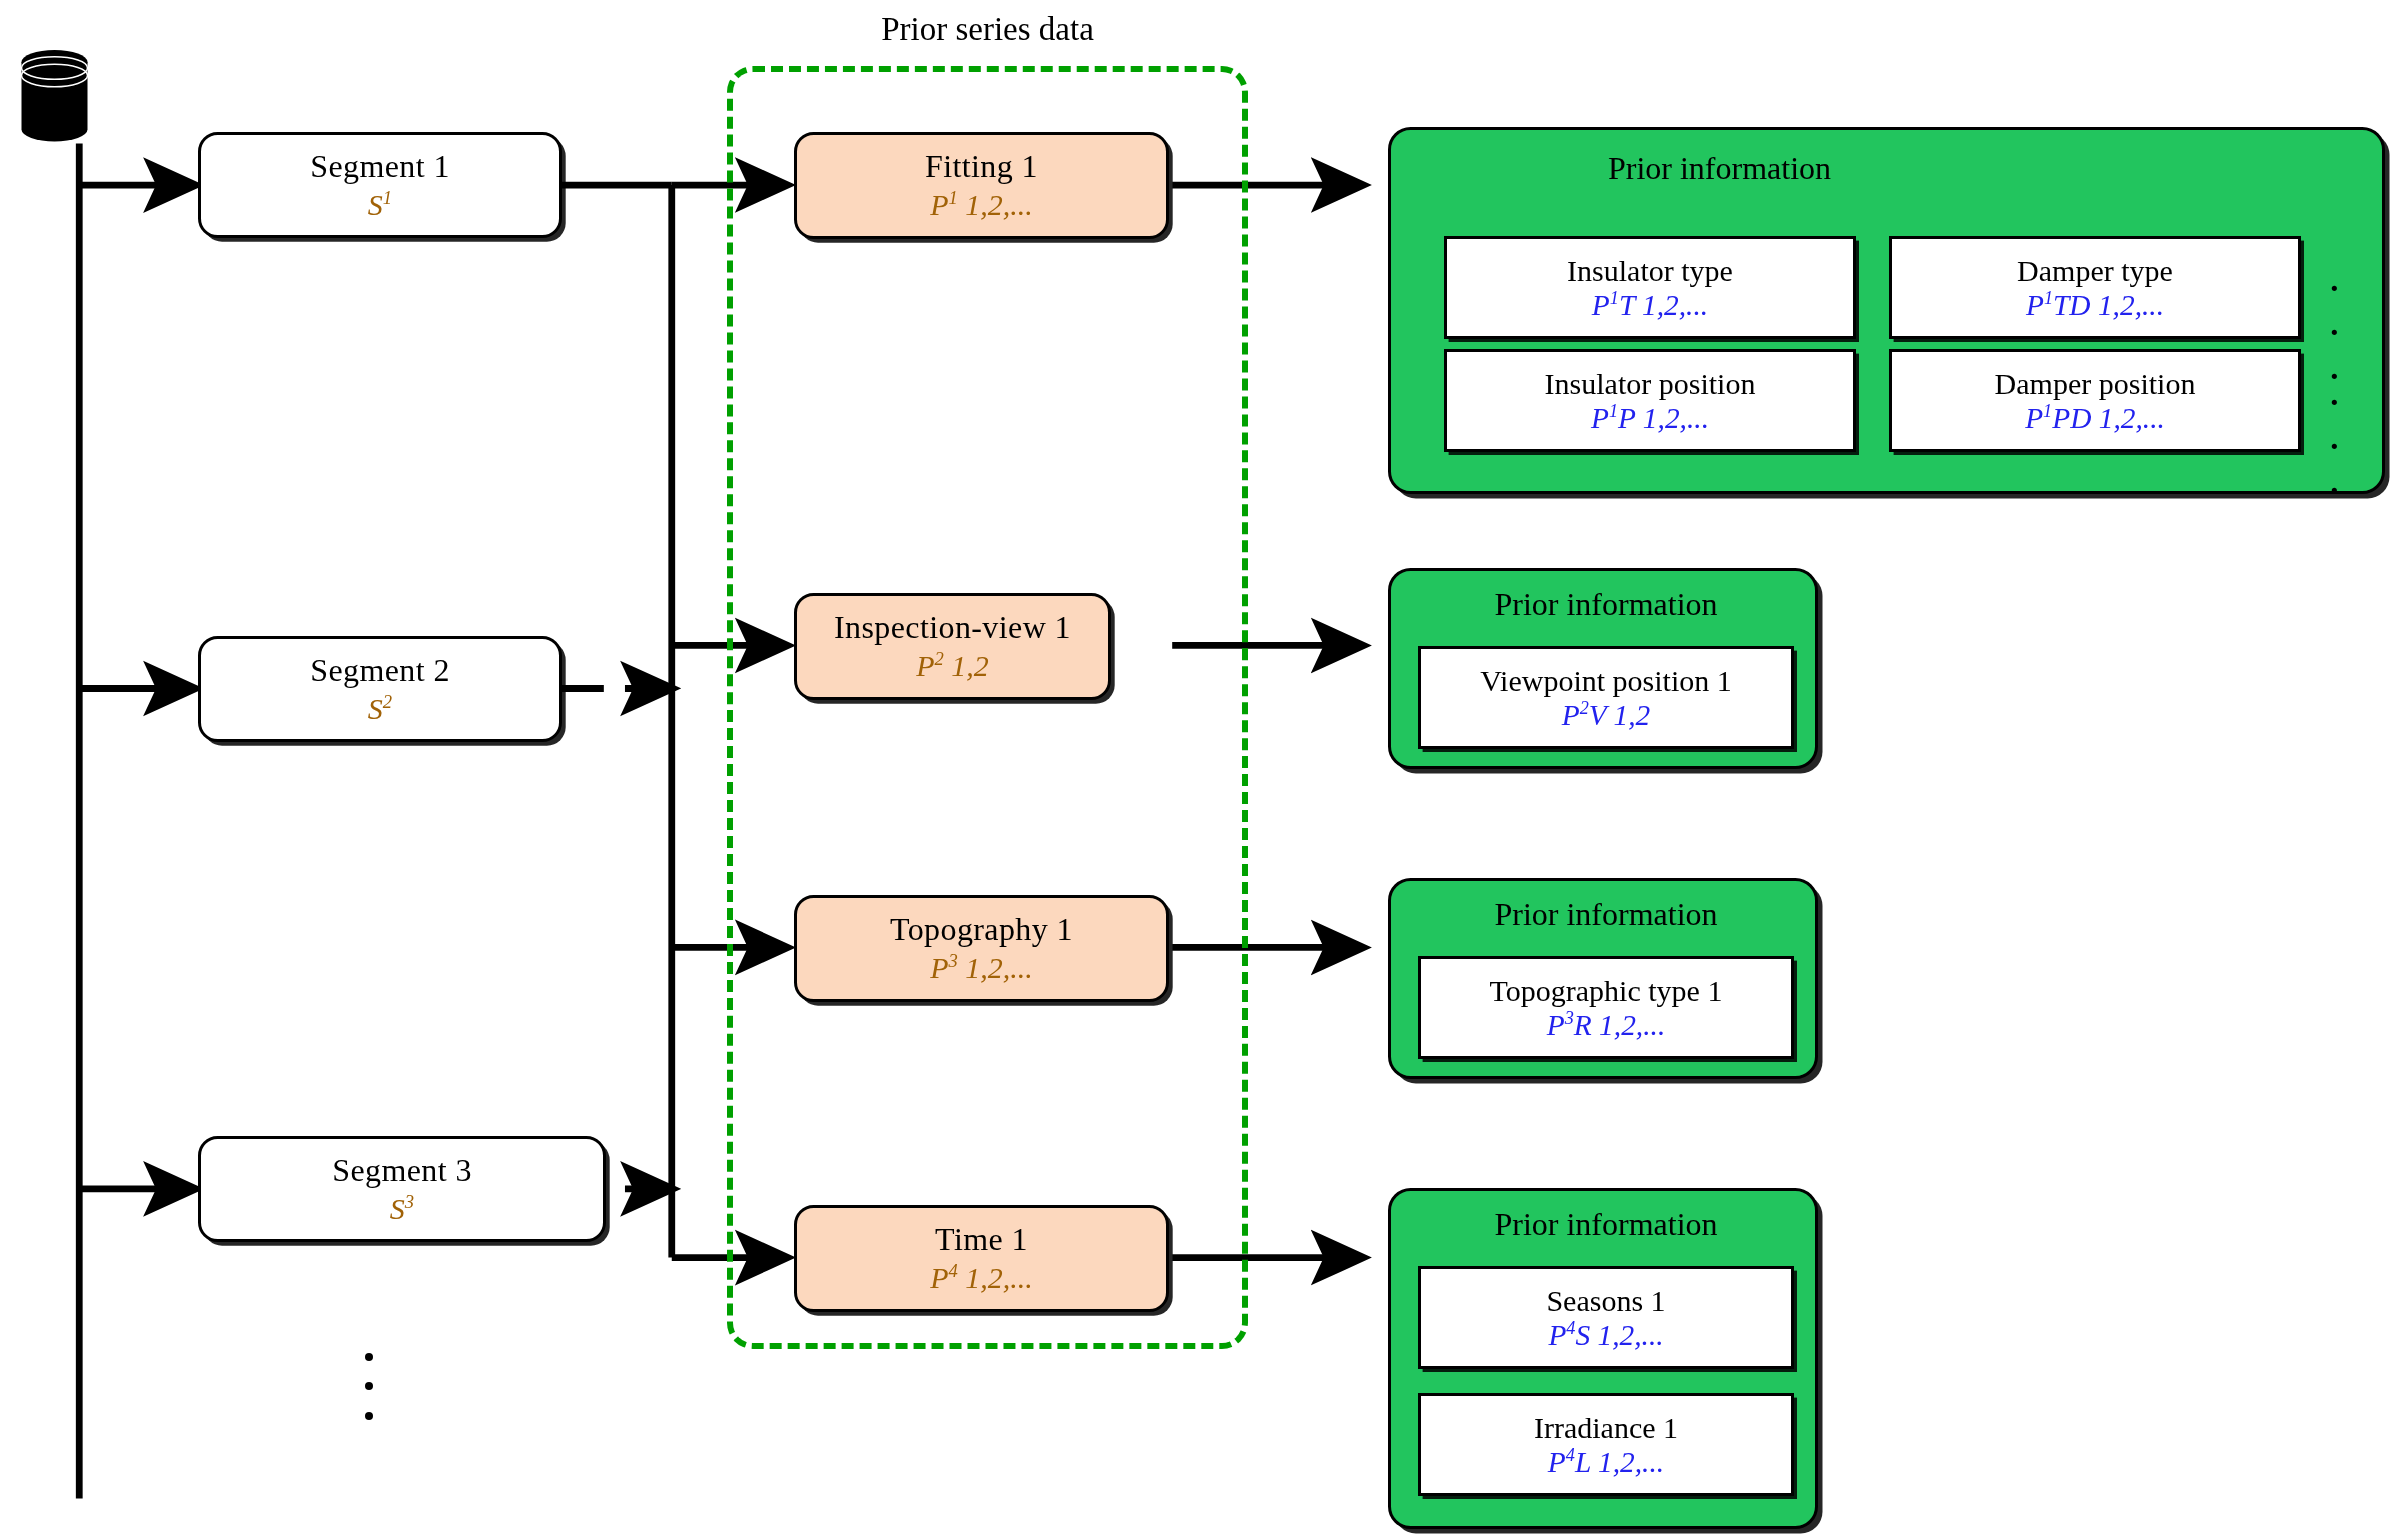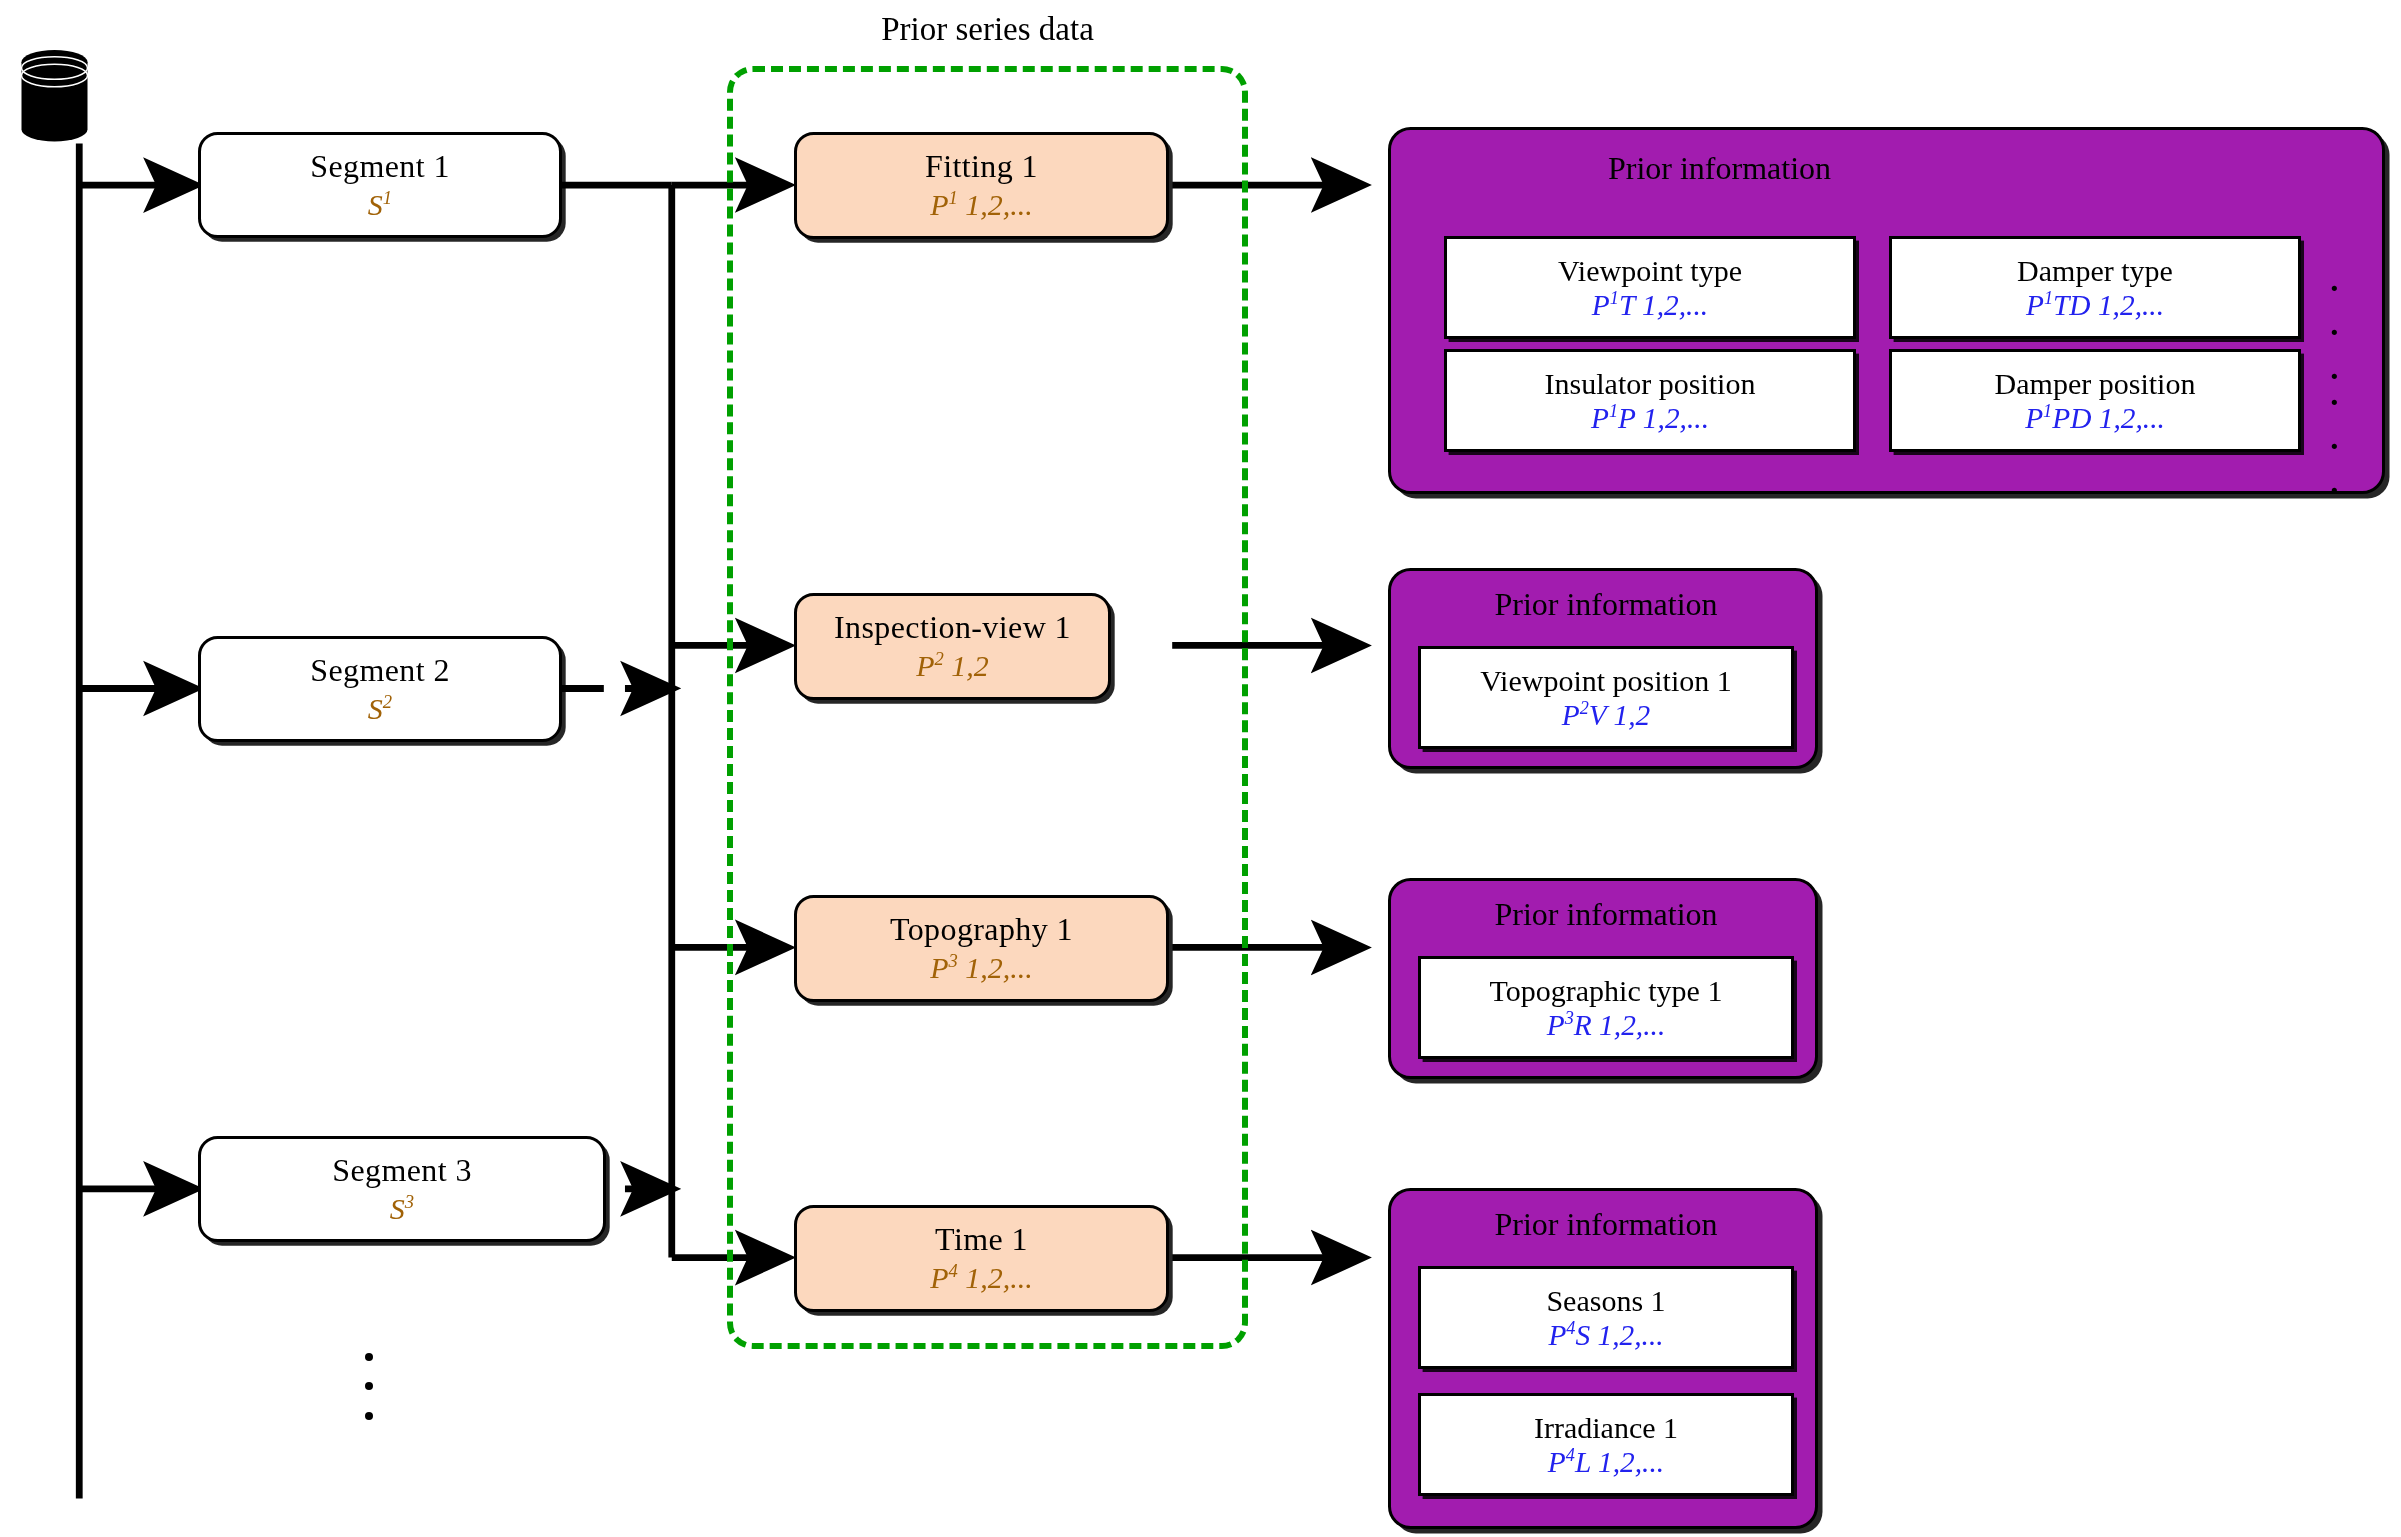--- a/index.html
+++ b/index.html
@@ -21,21 +21,21 @@
   }
   .node .t1{font-size:32px;letter-spacing:0.4px;white-space:nowrap;}
   .node .t2{font-size:30px;font-style:italic;color:#a16207;white-space:nowrap;margin-top:3px;}
   .node .t2 sup{font-size:.62em;font-style:italic;vertical-align:super;}
 
   .pink{background:#fcd8be;}
 
   
   .panel{
     position:absolute;box-sizing:border-box;
-    border:3.8px solid #000;border-radius:22.6px;background:#a21caf;
+    border:3.8px solid #000;border-radius:22.6px;background:#22c55e;
     box-shadow:5.3px 5.3px 0 -0.8px rgba(0,0,0,0.85);
   }
   .panel-title{
     position:absolute;left:0;right:0;text-align:center;
     font-size:32px;white-space:nowrap;
   }
   .cell{
     position:absolute;box-sizing:border-box;
     border:3px solid #000;background:#fff;
     box-shadow:3.8px 3.8px 0 -0.8px rgba(0,0,0,0.85);
@@ -148,21 +148,21 @@
 
   <div class="node pink" style="left:794px;top:1205px;width:375px;height:107px;">
     <div class="t1">Time 1</div>
     <div class="t2"><span>P</span><sup>4</sup><span> 1,2,...</span></div>
   </div>
 
   <div class="panel" style="left:1388px;top:127px;width:997px;height:367px;">
     <div class="panel-title" style="top:19.6px;left:0;width:657px;">Prior information</div>
 
     <div class="cell" style="left:53px;top:106px;width:412px;height:103px;">
-      <div class="c1">Viewpoint type</div>
+      <div class="c1">Insulator type</div>
       <div class="c2"><span>P</span><sup>1</sup><span>T  1,2,...</span></div>
     </div>
 
     <div class="cell" style="left:498px;top:106px;width:412px;height:103px;">
       <div class="c1">Damper type</div>
       <div class="c2"><span>P</span><sup>1</sup><span>TD  1,2,...</span></div>
     </div>
 
     <div class="cell" style="left:53px;top:219px;width:412px;height:103px;">
       <div class="c1">Insulator position</div>

